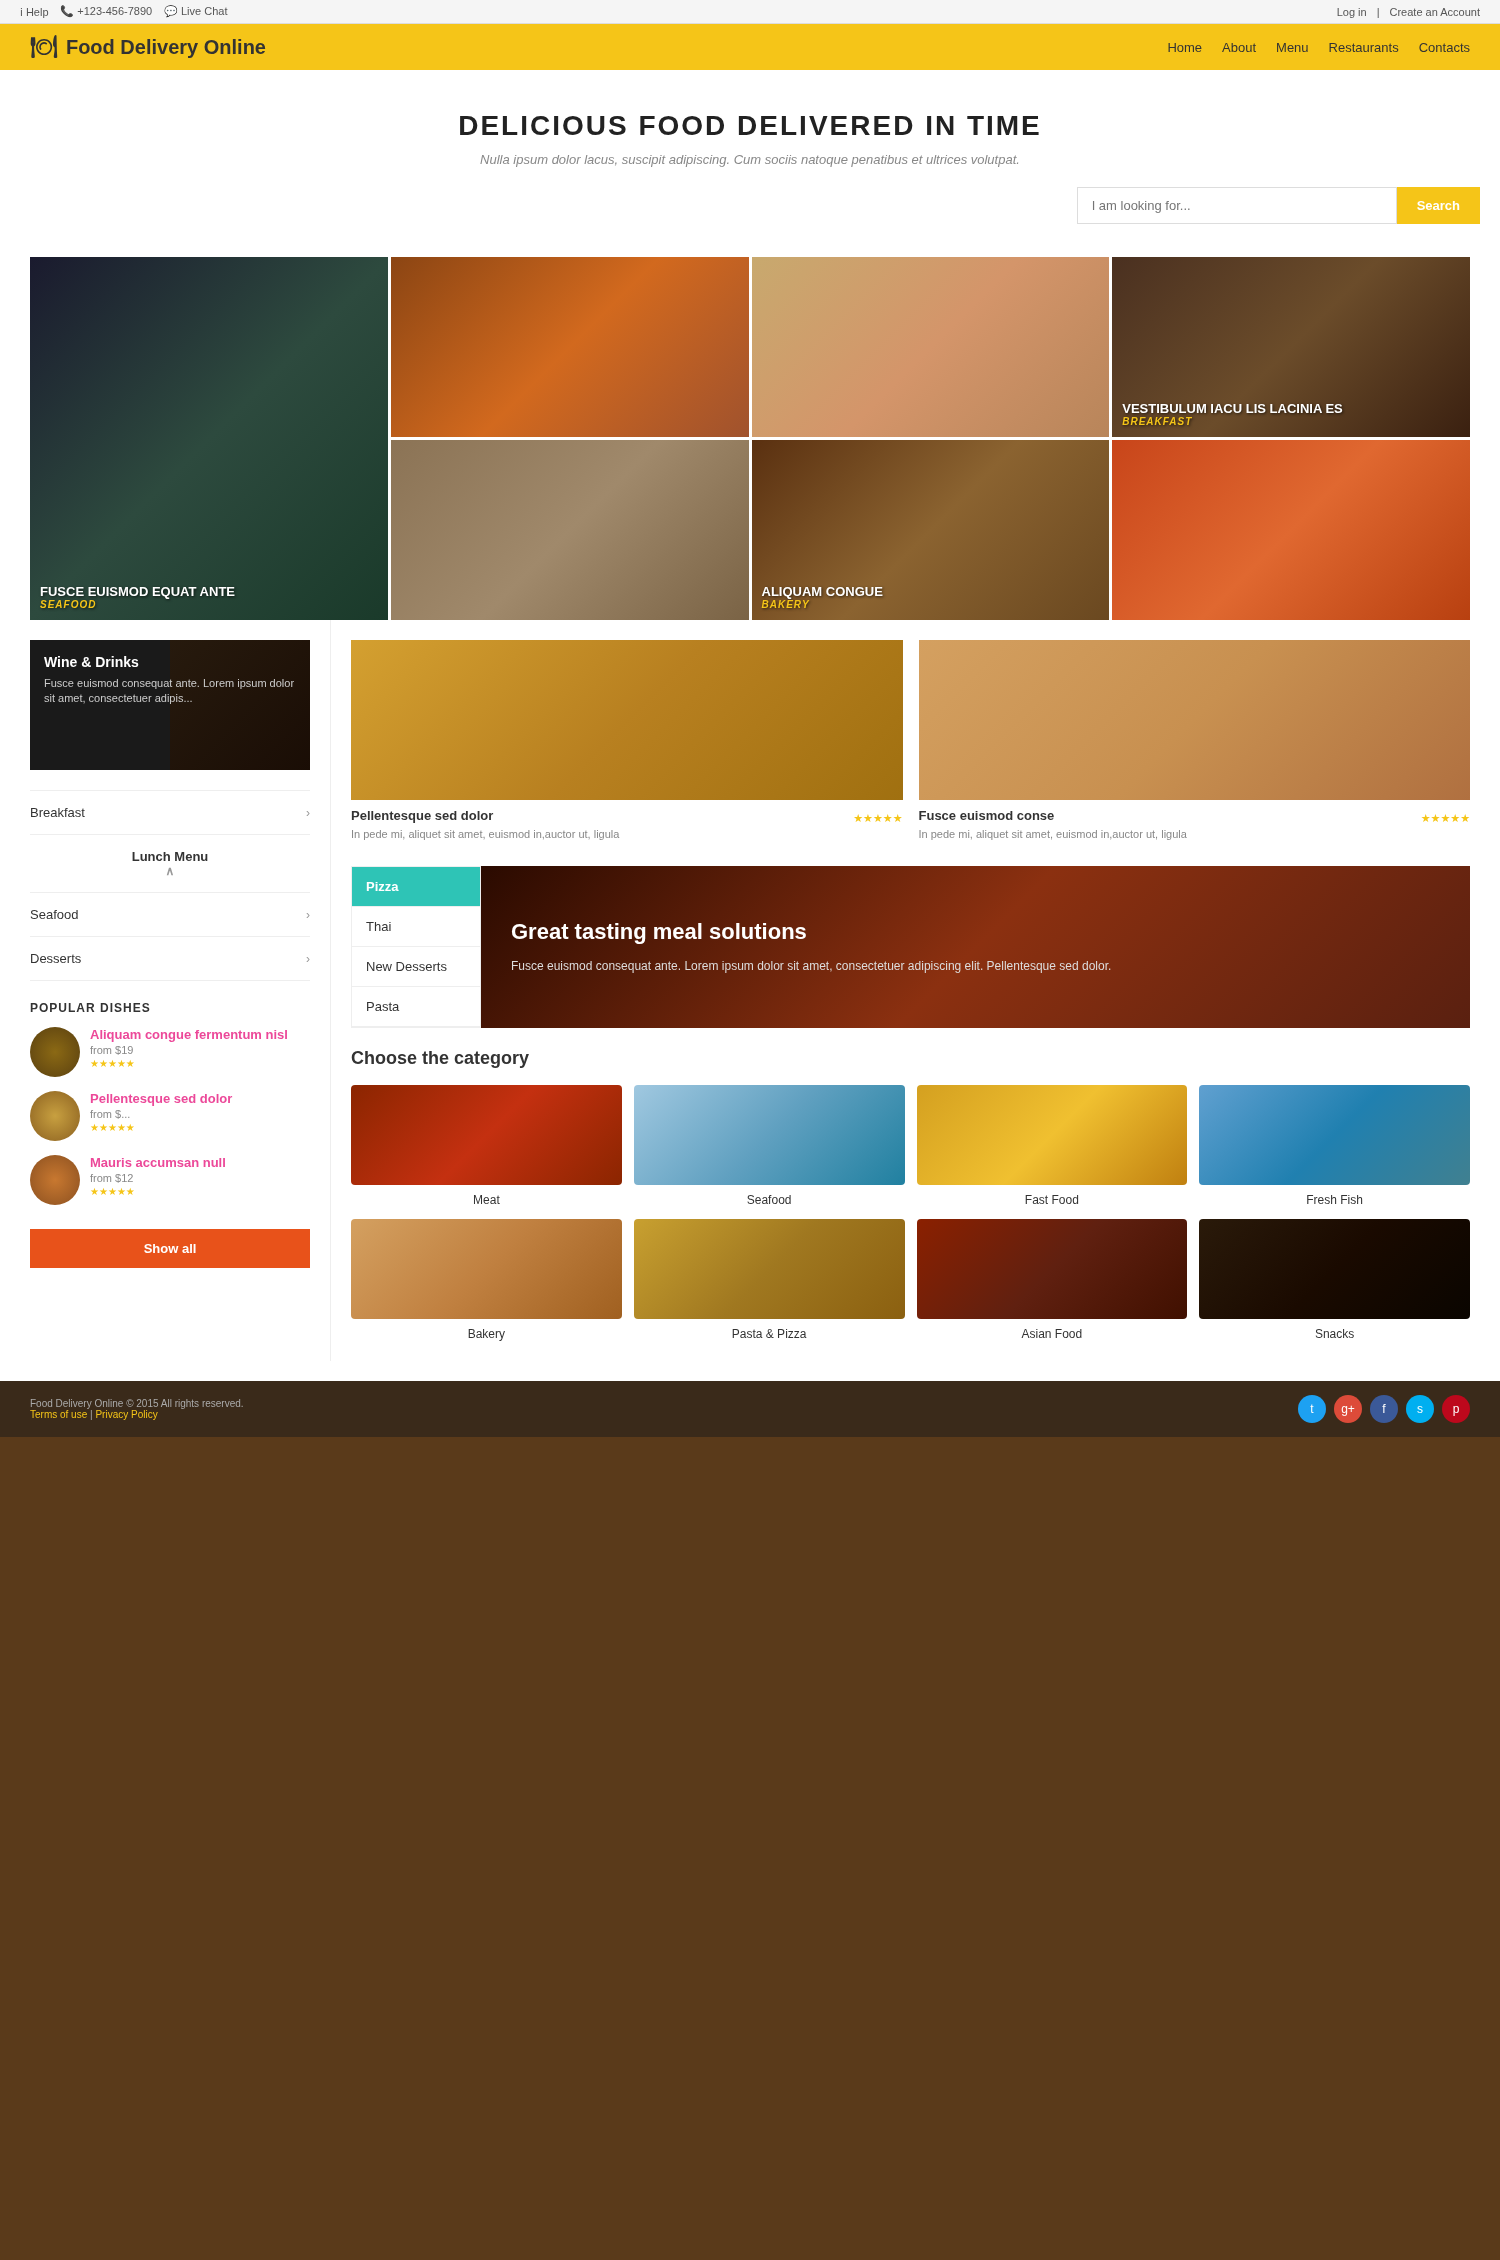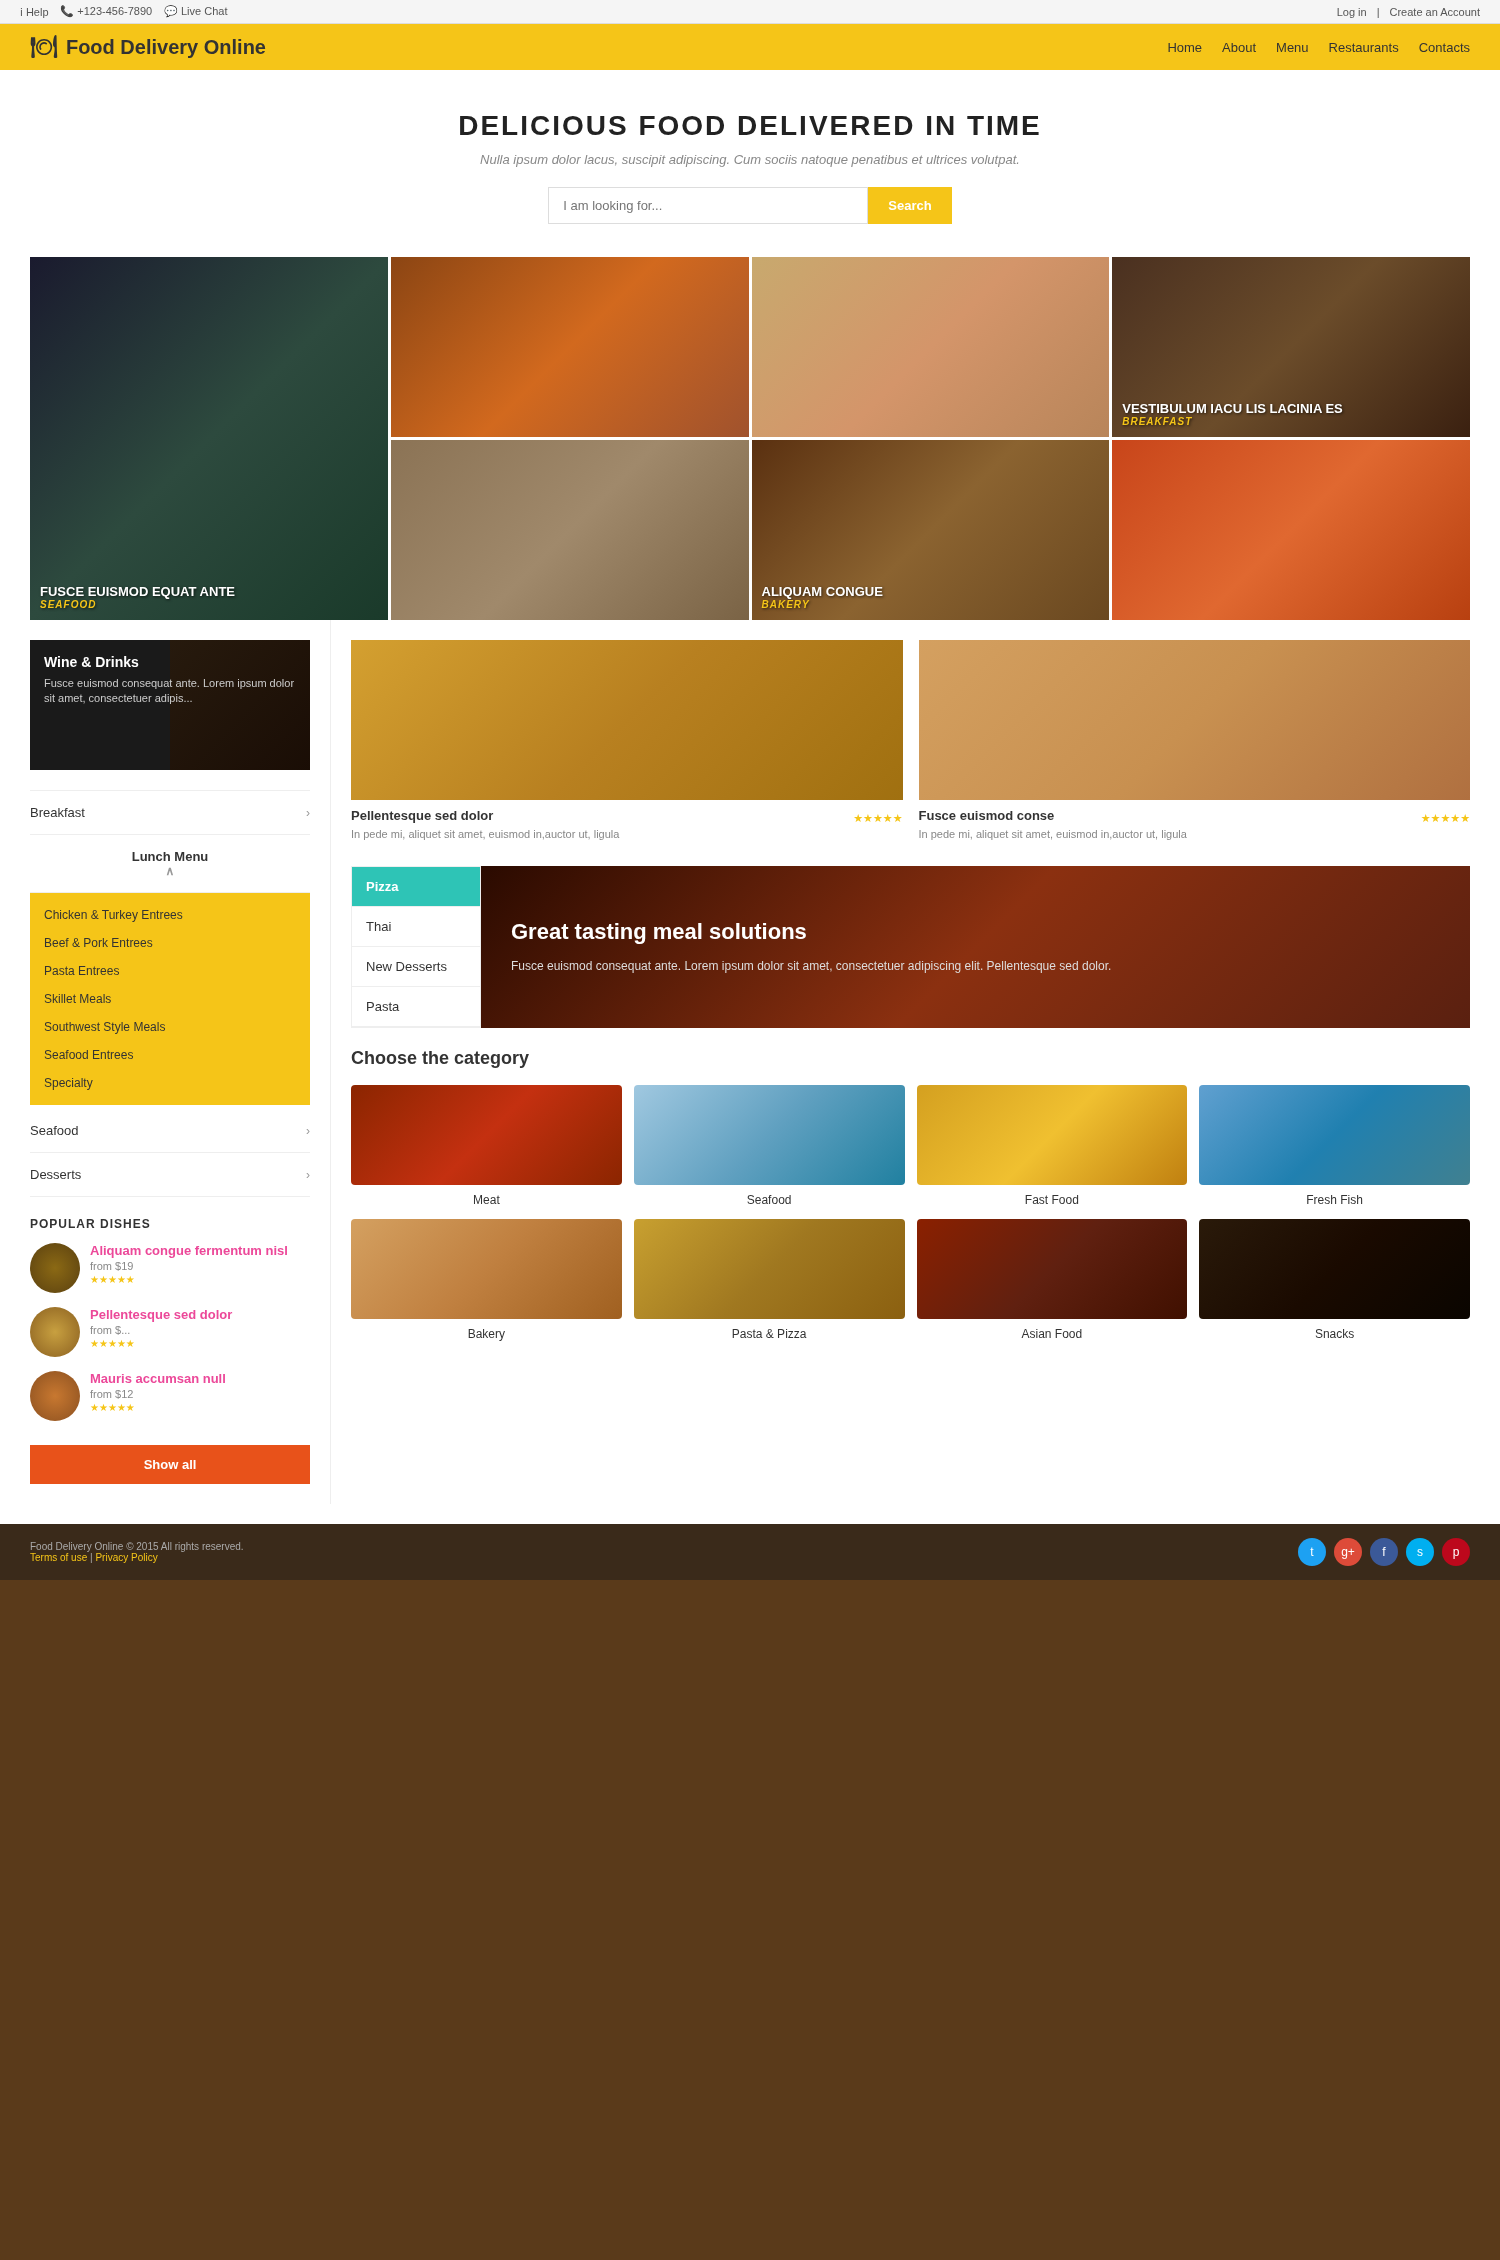--- a/index.html
+++ b/index.html
@@ -34,21 +34,21 @@
     .nav a { color: #333; text-decoration: none; font-size: 13px; font-weight: 500; }
 
     
     .hero {
       background: #fff;
       text-align: center;
       padding: 40px 20px 30px;
     }
     .hero h1 { font-size: 28px; font-weight: 900; letter-spacing: 2px; color: #222; margin-bottom: 10px; }
     .hero p { font-style: italic; color: #888; font-size: 13px; margin-bottom: 20px; }
-    .search-bar { display: flex; justify-content: center; gap: 0; }
+    .search-bar { display: flex; justify-content: flex-end; gap: 0; }
     .search-bar input {
       width: 320px; padding: 10px 14px; border: 1px solid #ddd;
       font-size: 13px; color: #aaa; outline: none;
     }
     .search-bar button {
       background: #f5c518; border: none; padding: 10px 20px;
       font-size: 13px; color: #fff; font-weight: bold; cursor: pointer;
     }
 
     
@@ -346,29 +346,20 @@
 
       <div class="menu-item-header">
         <span>Breakfast</span>
         <span class="chevron">›</span>
       </div>
 
       <div class="menu-item-header" style="background:#fff; font-weight:bold;flex-direction:column;">
         <span>Lunch Menu</span>
         <span class="chevron">∧</span>
       </div>
-      <div class="submenu">
-        <div class="submenu-item">Chicken &amp; Turkey Entrees</div>
-        <div class="submenu-item">Beef &amp; Pork Entrees</div>
-        <div class="submenu-item">Pasta Entrees</div>
-        <div class="submenu-item">Skillet Meals</div>
-        <div class="submenu-item">Southwest Style Meals</div>
-        <div class="submenu-item">Seafood Entrees</div>
-        <div class="submenu-item">Specialty</div>
-      </div>
 
       <div class="menu-item-header">
         <span>Seafood</span>
         <span class="chevron">›</span>
       </div>
 
       <div class="menu-item-header">
         <span>Desserts</span>
         <span class="chevron">›</span>
       </div>

